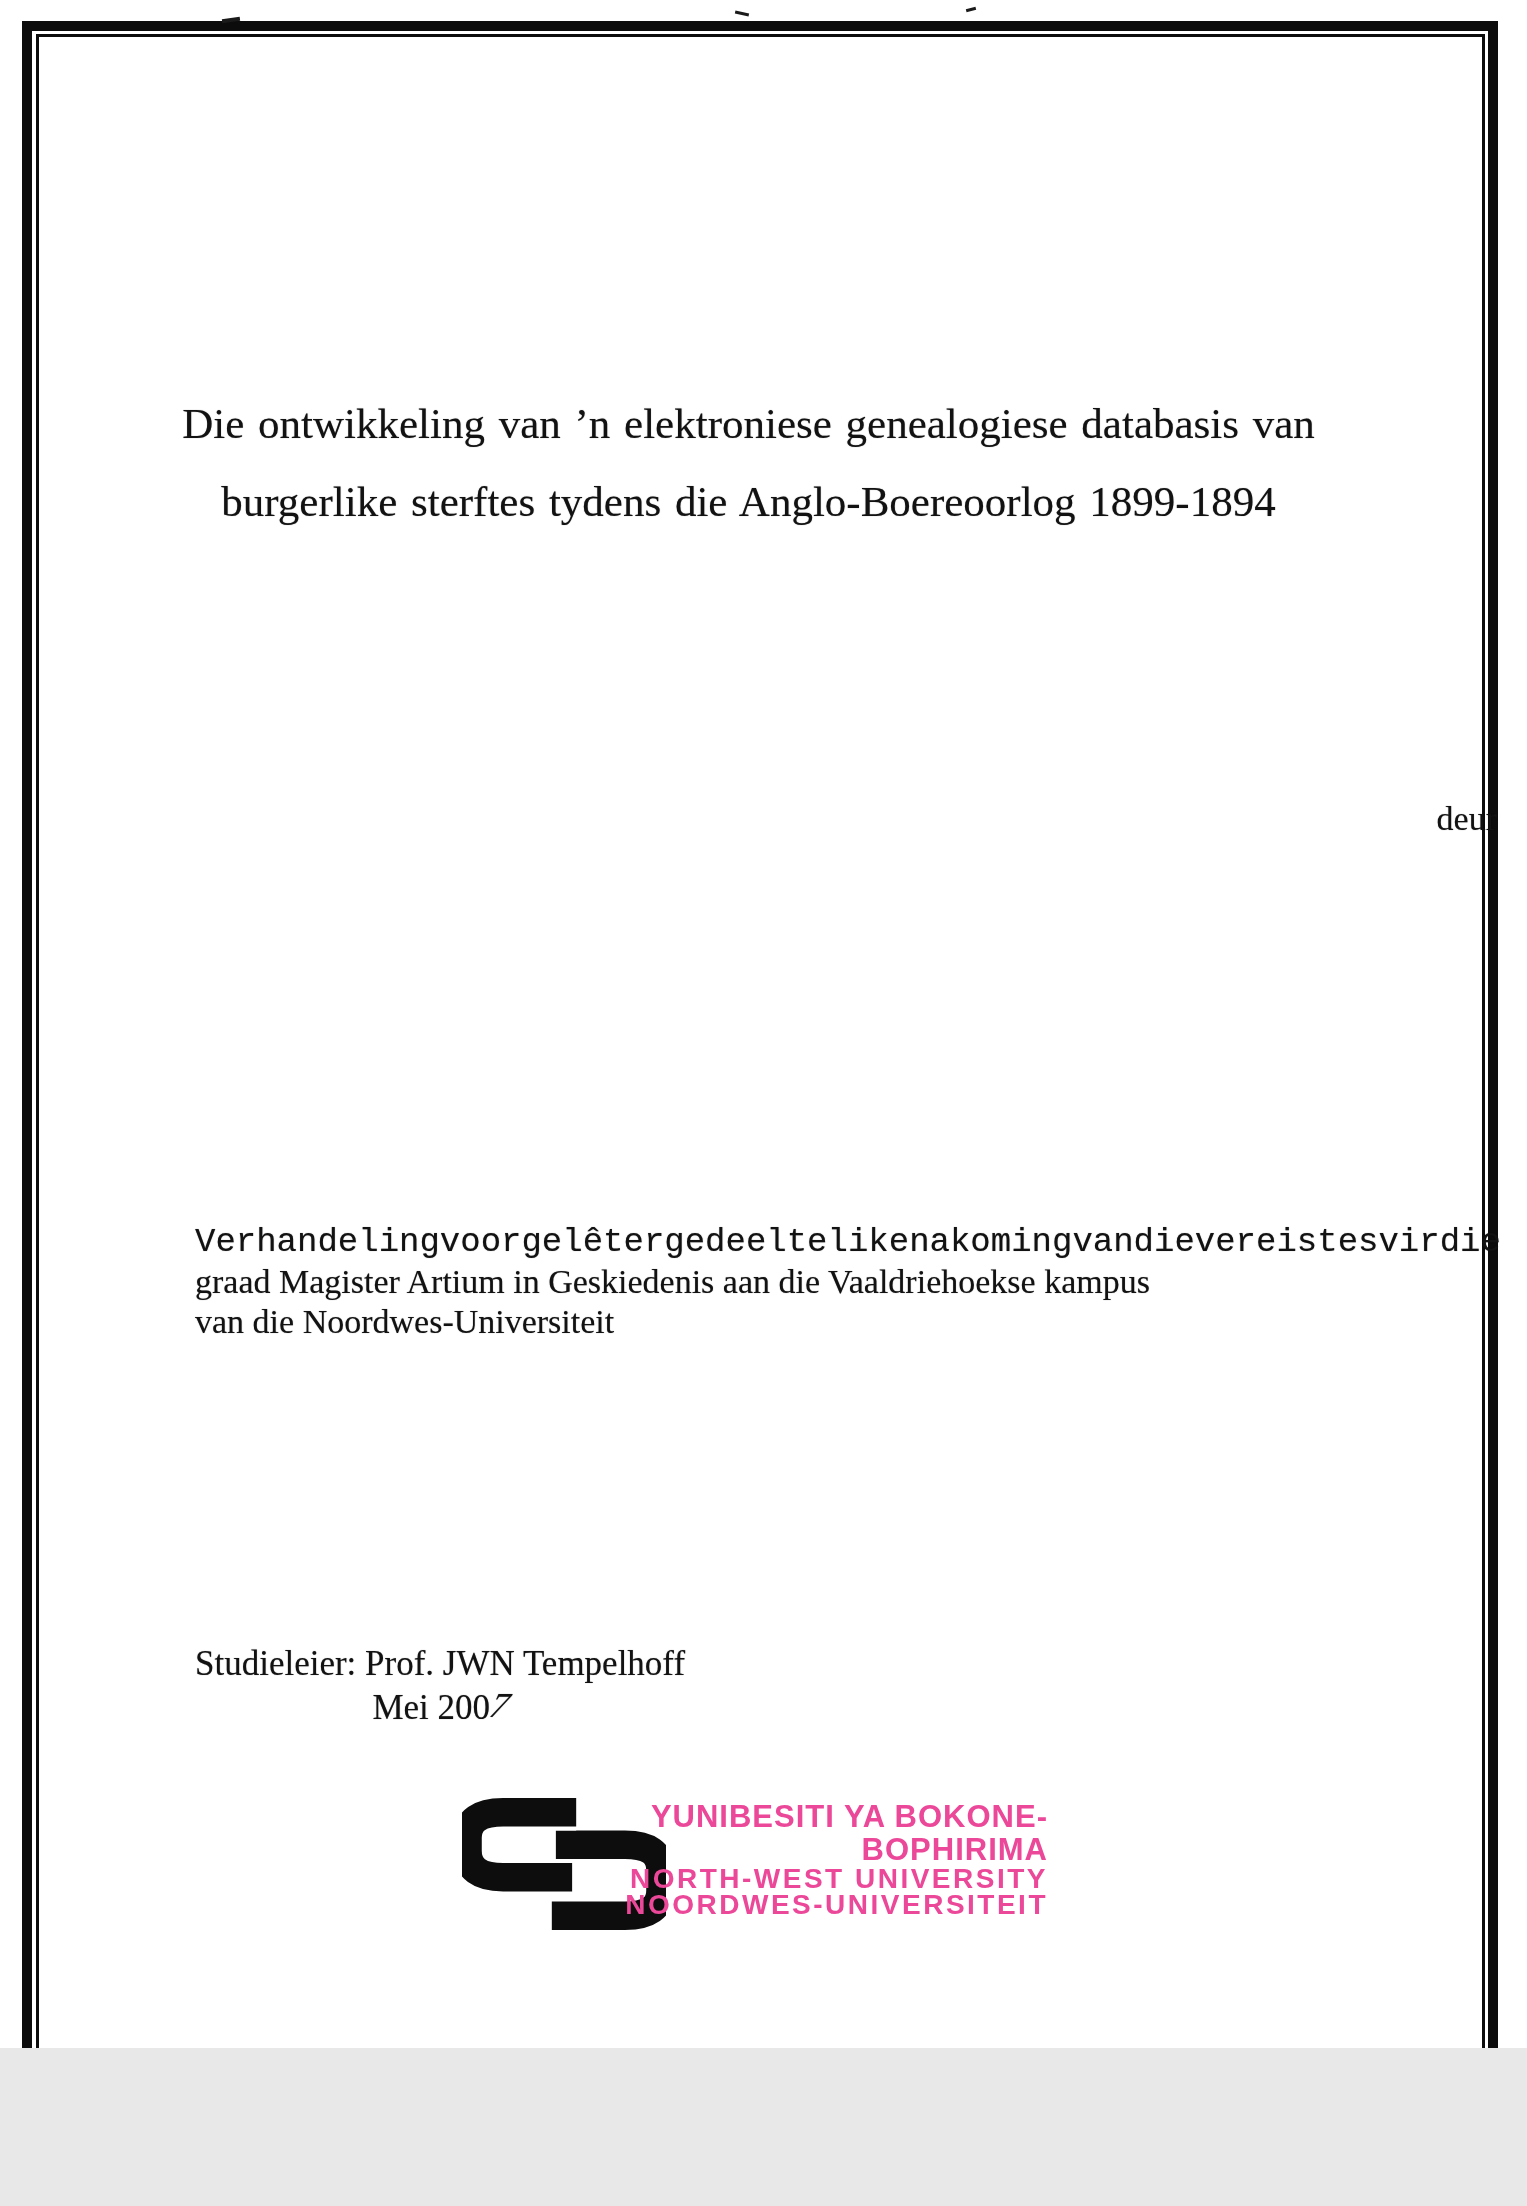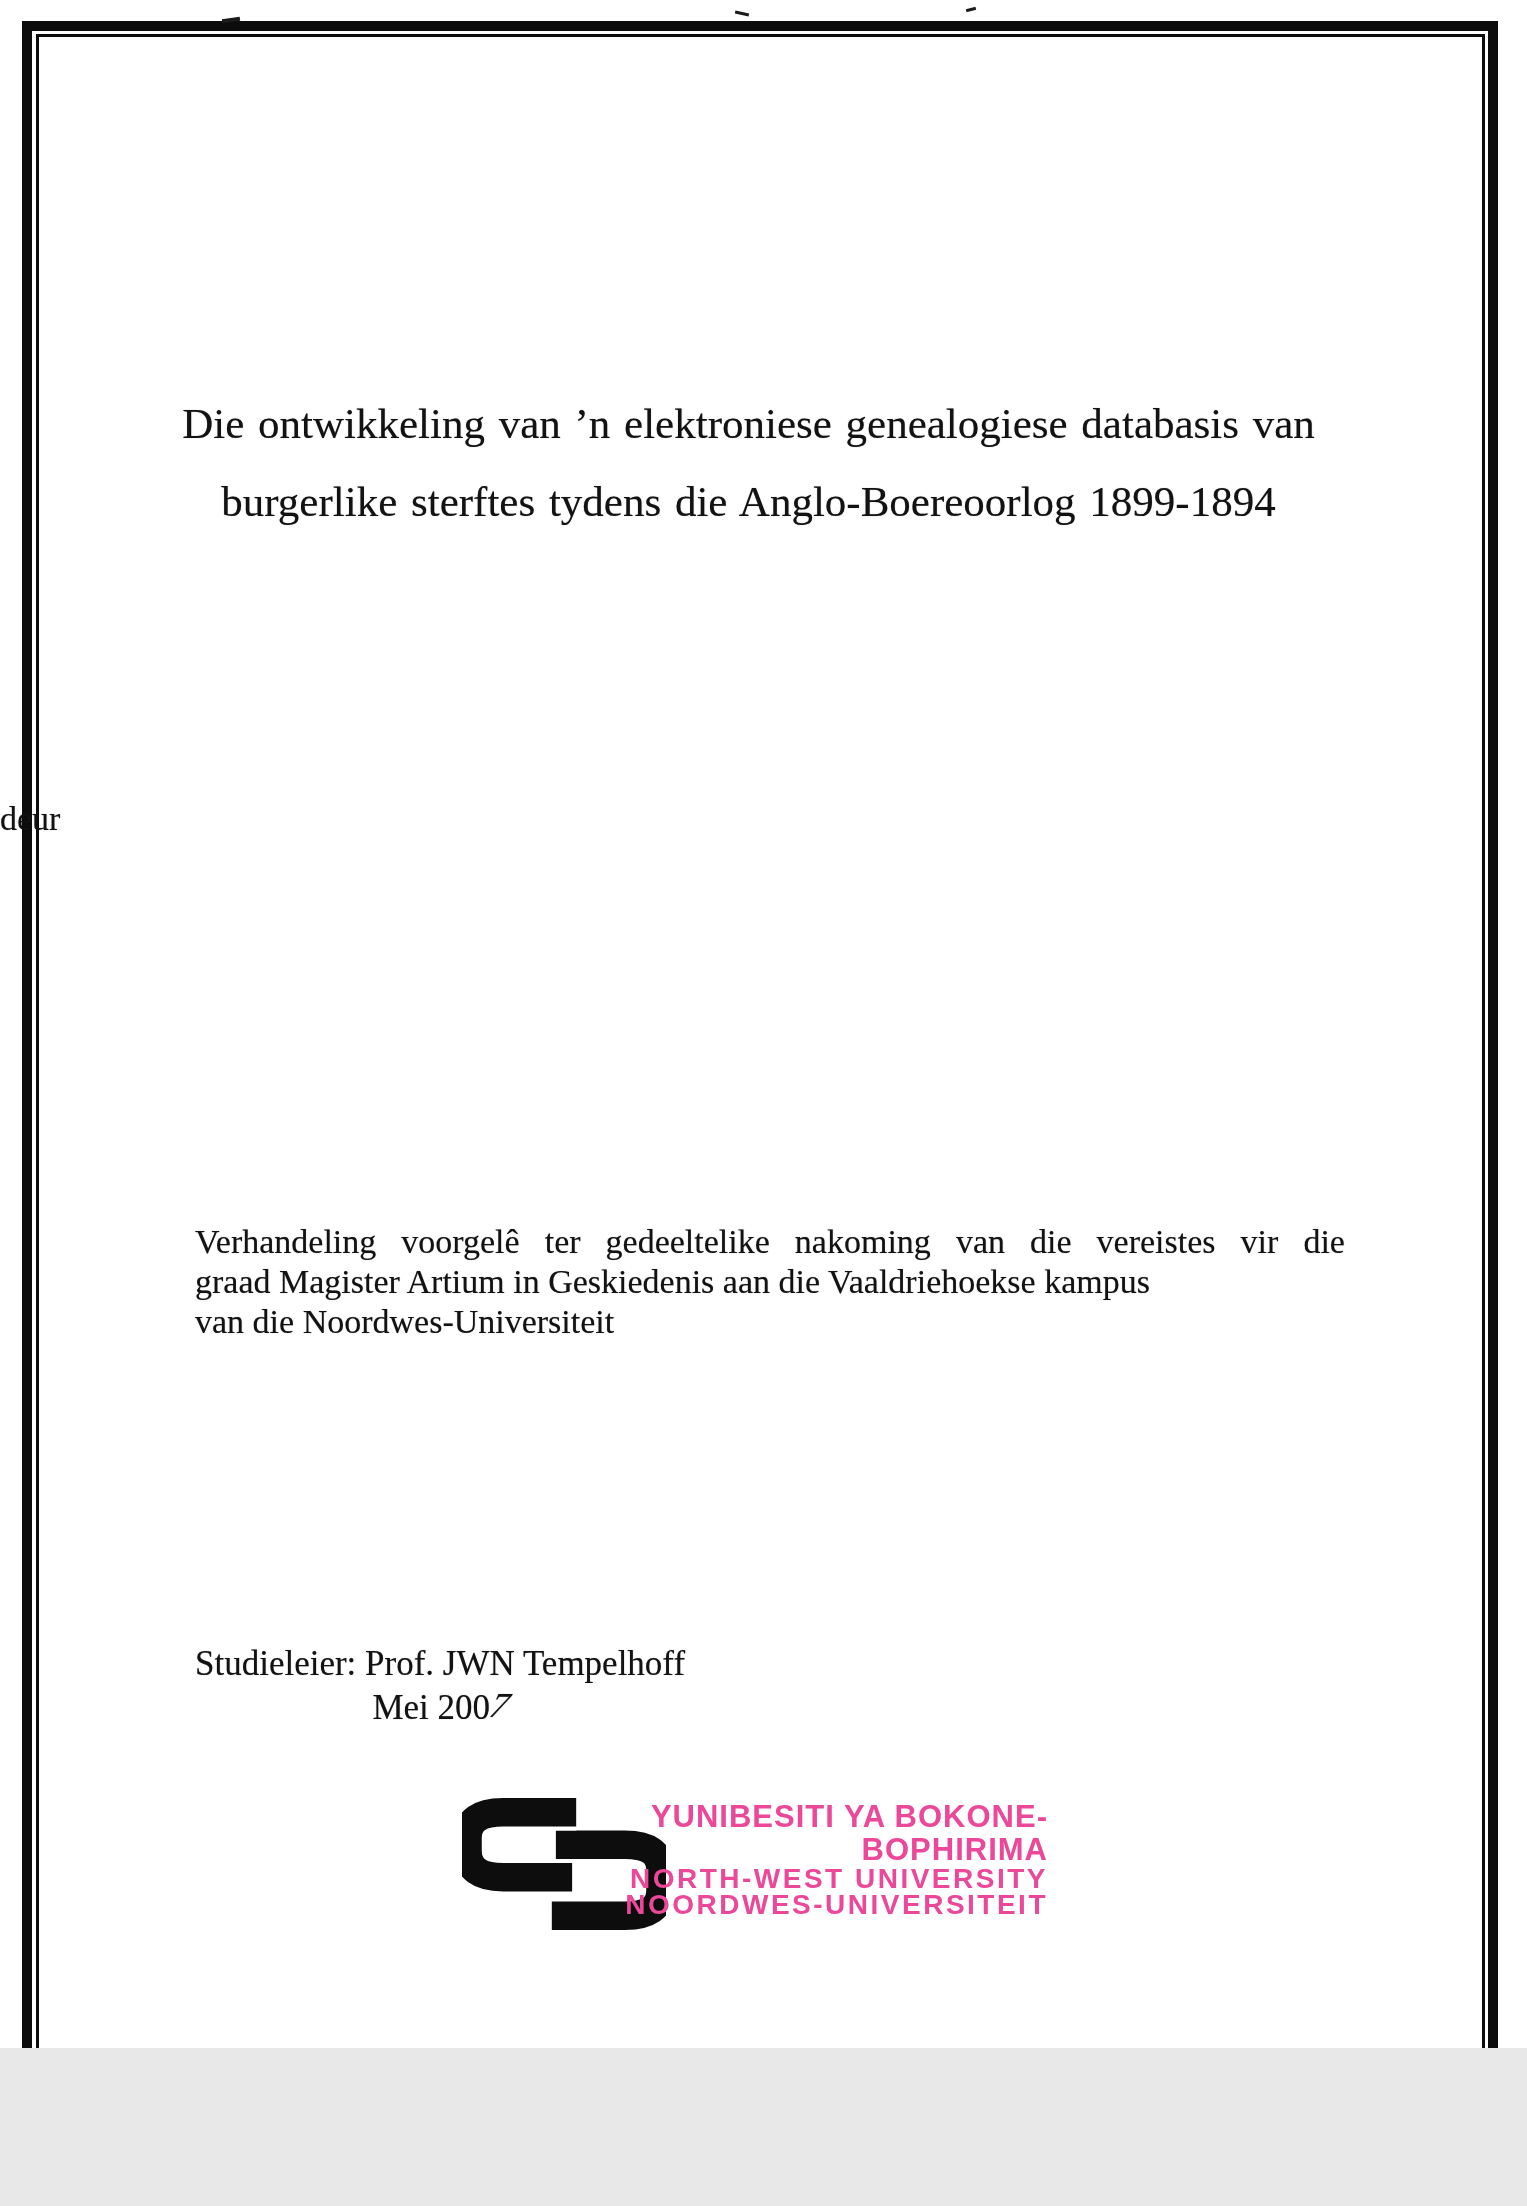--- a/index.html
+++ b/index.html
@@ -31,22 +31,22 @@
     position: absolute;
     top: 385px; left: 120px; right: 150px;
     text-align: center;
     font-size: 43px;
     line-height: 78px;
     word-spacing: 3px;
     white-space: nowrap;
   }
   .byline {
     position: absolute;
-    top: 798px; left: 0; right: 44px;
-    text-align: left;
+    top: 798px; left: 0; right: 30px;
+    text-align: right;
     font-size: 34px;
     line-height: 42px;
   }
   .author {
     position: absolute;
     top: 952px; left: 0; right: 10px;
     text-align: center;
     font-size: 38px;
     line-height: 46px;
   }
@@ -56,20 +56,21 @@
     width: 1150px;
     font-size: 34px;
     line-height: 40px;
   }
   .st-line1 {
     text-align: justify;
     text-align-last: justify;
     white-space: nowrap;
     display: flex;
     justify-content: space-between;
+    font-family: Liberation Mono, monospace;
   }
   .st-line1 span { flex: 0 0 auto; }
   .italic { }
   .supervisor {
     position: absolute;
     top: 1642px; left: 195px;
     font-size: 35px;
     line-height: 44px;
     text-align: center;
   }

